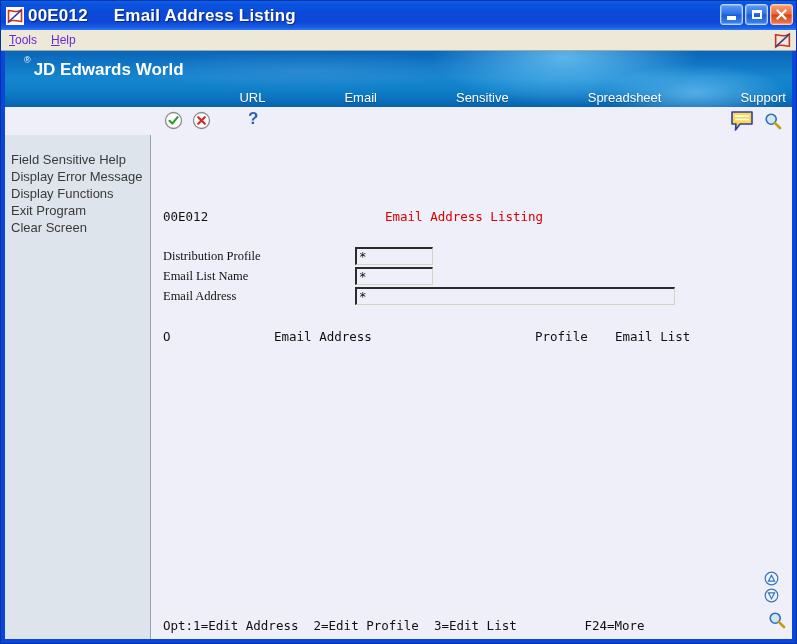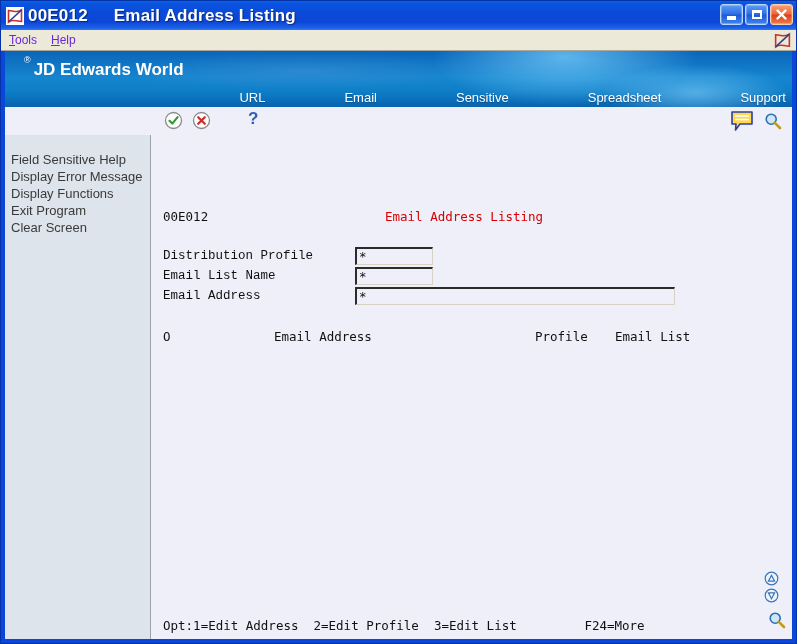--- a/index.html
+++ b/index.html
@@ -179,21 +179,21 @@
 
   .mono { font-family: "DejaVu Sans Mono", monospace; font-size: 12.5px; color:#111; }
 
   #form-id   { position:absolute; left: 12px; top: 74px; }
   #form-title{ position:absolute; left: 234px; top: 74px; color:#d80000; }
 
   
   .field-row { position:absolute; height: 20px; }
   .field-label {
     position:absolute; left: 12px; top: 2px;
-    font-family: Liberation Mono, monospace; font-size: 12.5px; color:#111;
+    font-family: Liberation Serif, serif; font-size: 12.5px; color:#111;
     white-space: nowrap;
   }
   .field-input {
     position:absolute;
     height: 18px;
     background: #eeeff8;
     border-top: 2px solid #2b2b2b;
     border-left: 2px solid #2b2b2b;
     border-right: 1px solid #d8d2c4;
     border-bottom: 1px solid #d8d2c4;

